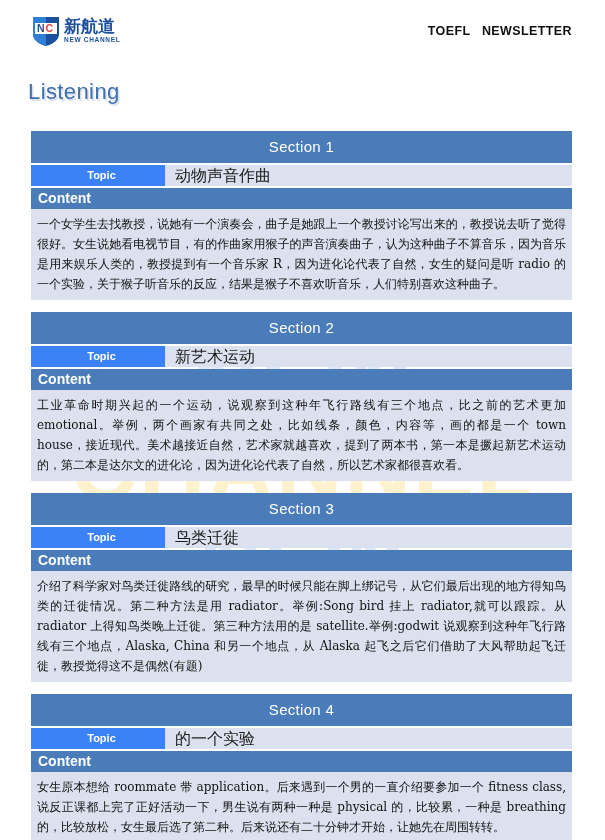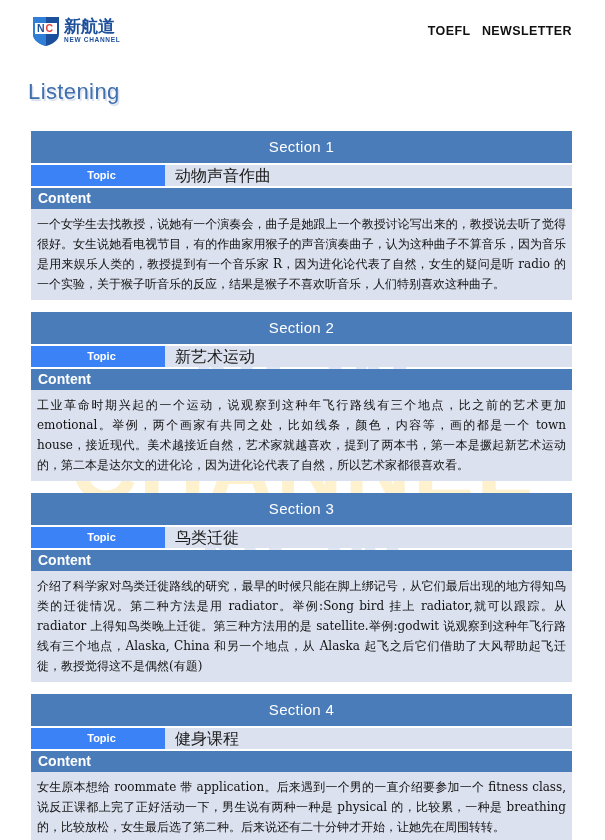--- a/index.html
+++ b/index.html
@@ -248,20 +248,20 @@
       </div>
       <div class="row-full-label">Content</div>
       <div class="content-body">
         <p>介绍了科学家对鸟类迁徙路线的研究，最早的时候只能在脚上绑记号，从它们最后出现的地方得知鸟类的迁徙情况。第二种方法是用 radiator。举例:Song bird 挂上 radiator,就可以跟踪。从 radiator 上得知鸟类晚上迁徙。第三种方法用的是 satellite.举例:godwit 说观察到这种年飞行路线有三个地点，Alaska, China 和另一个地点，从 Alaska 起飞之后它们借助了大风帮助起飞迁徙，教授觉得这不是偶然(有题)</p>
       </div>
     </div>
     <div class="section">
       <div class="section-head"><span>Section </span><span class="">4</span></div>
       <div class="row">
         <div class="row-label">Topic</div>
-        <div class="row-value">健身课程</div>
+        <div class="row-value">的一个实验</div>
       </div>
       <div class="row-full-label">Content</div>
       <div class="content-body">
         <p>女生原本想给 roommate 带 application。后来遇到一个男的一直介绍要参加一个 fitness class,说反正课都上完了正好活动一下，男生说有两种一种是 physical 的，比较累，一种是 breathing 的，比较放松，女生最后选了第二种。后来说还有二十分钟才开始，让她先在周围转转。</p>
       </div>
     </div>
   </div>
 
 </body></html>

